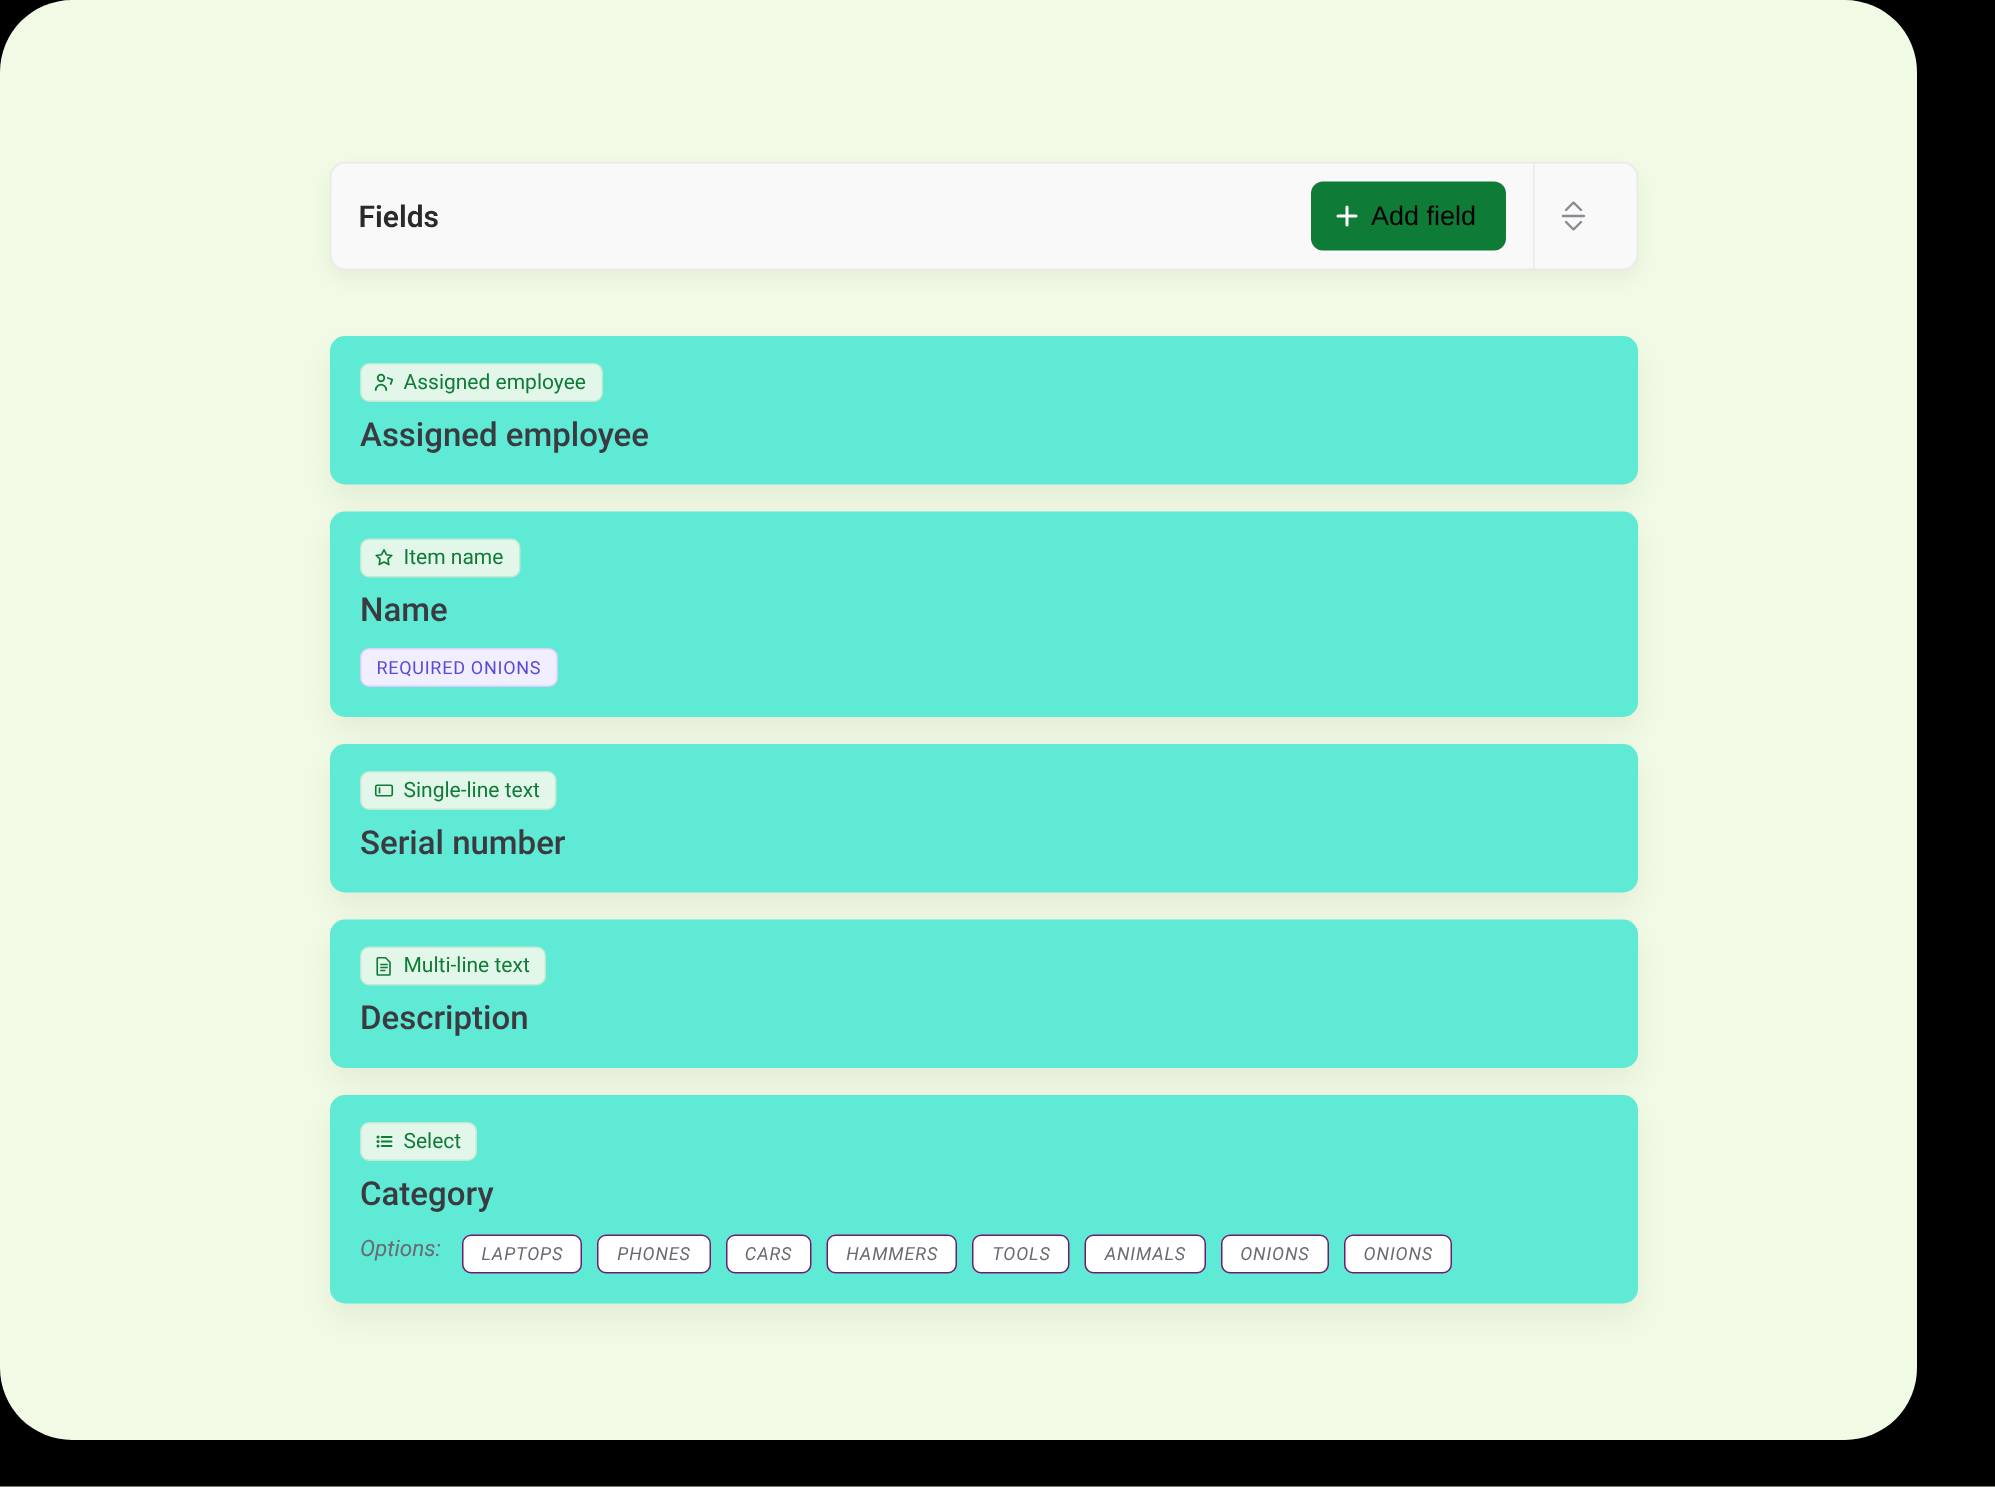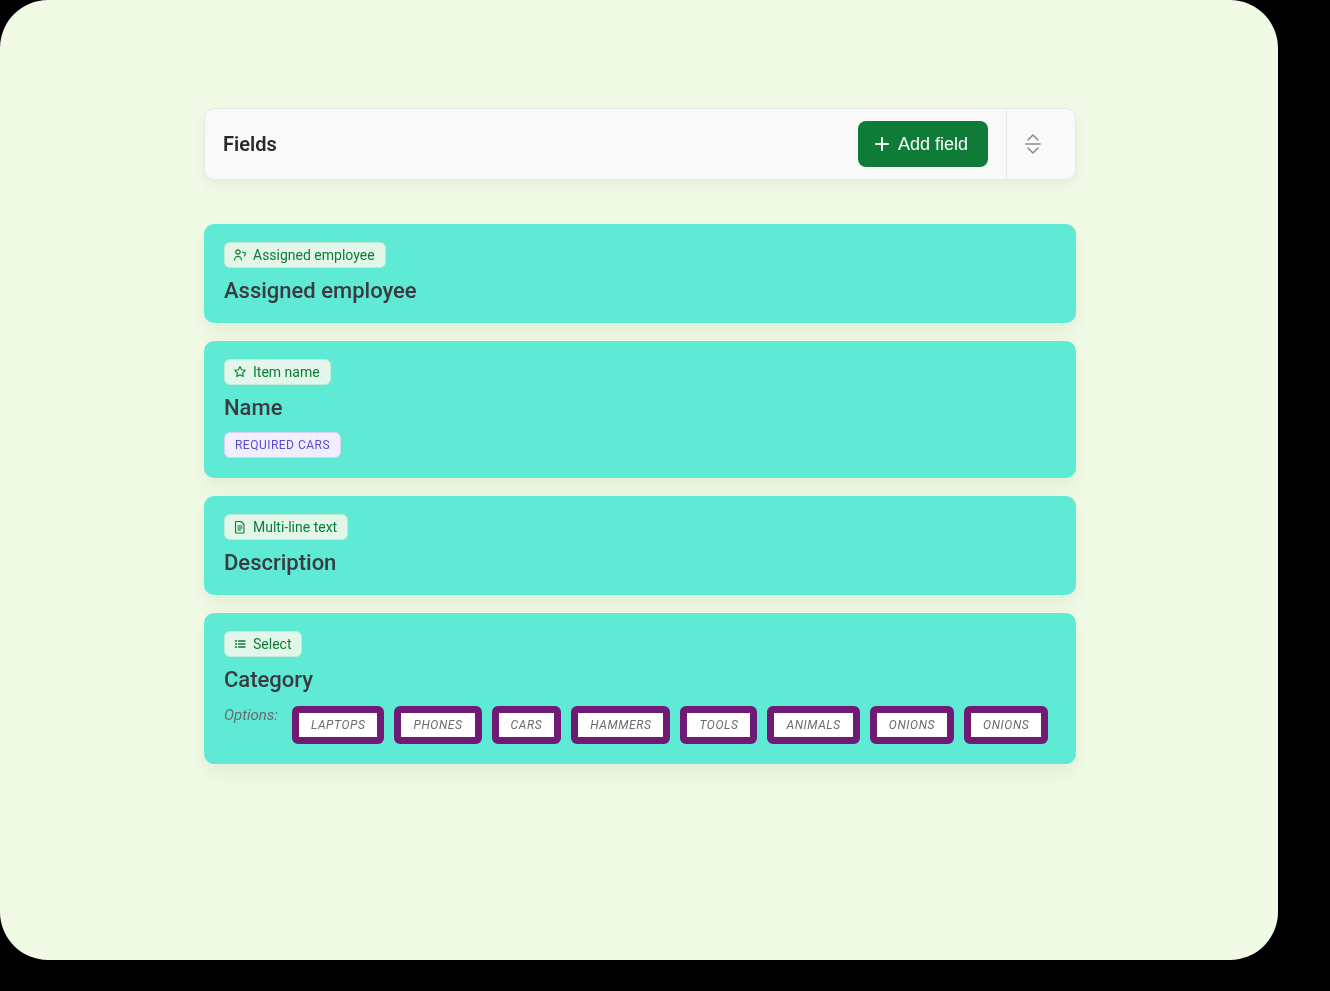--- a/index.html
+++ b/index.html
@@ -15,21 +15,21 @@
     .canvas {
       width: 1278px;
       height: 960px;
       background: #f0fae4;
       border-radius: 48px;
       margin: 0;
       position: relative;
     }
     .content {
       position: absolute;
-      left: 204px;
+      left: 220px;
       top: 108px;
       width: 872px;
     }
     .header-bar {
       background: #f9f9f9;
       border: 1px solid #e9e9ea;
       border-radius: 10px;
       height: 72px;
       display: flex;
       align-items: center;
@@ -38,21 +38,21 @@
       margin-bottom: 44px;
     }
     .header-title {
       font-size: 20px;
       font-weight: 600;
       color: #2a2a2d;
       flex: 1;
     }
     .add-btn {
       background: #0e7c36;
-      color: #ffffff;
+      color: #000000;
       border: none;
       border-radius: 8px;
       height: 46px;
       padding: 0 20px 0 16px;
       font-size: 18px;
       font-weight: 500;
       display: inline-flex;
       align-items: center;
       gap: 8px;
       cursor: pointer;
@@ -118,21 +118,21 @@
       gap: 10px;
       margin-top: 14px;
       font-style: italic;
     }
     .options-label {
       font-size: 15px;
       color: #6a6a72;
       margin-right: 4px;
     }
     .opt-chip {
-      border: 7px solid #701a75;
+      border: 1px solid #701a75;
       border-radius: 6px;
       padding: 5px 12px;
       font-size: 12px;
       letter-spacing: 0.05em;
       color: #6a6a72;
       background: #fff;
     }
   </style>
 </head>
 <body>
@@ -169,21 +169,30 @@
             </span>
             <span>Assigned employee</span>
           </div><div class="field-name">Assigned employee</div></div>
         <div class="card"><div class="type-pill">
             <span>
               <svg width="14" height="14" viewBox="0 0 14 14">
                 <path d="M7 1.5l1.6 3.3 3.6.5-2.6 2.5.6 3.6L7 9.7 3.8 11.4l.6-3.6L1.8 5.3l3.6-.5L7 1.5z" fill="none" stroke="#0e7c36" stroke-width="1.1" stroke-linejoin="round"></path>
               </svg>
             </span>
             <span>Item name</span>
-          </div><div class="field-name">Name</div><div class="req-pill">REQUIRED CARS</div></div>
+          </div><div class="field-name">Name</div><div class="req-pill">REQUIRED ONIONS</div></div>
+        <div class="card"><div class="type-pill">
+            <span>
+              <svg width="14" height="14" viewBox="0 0 14 14">
+                <rect x="1.5" y="3.5" width="11" height="7" rx="1" fill="none" stroke="#0e7c36" stroke-width="1.1"></rect>
+                <line x1="4" y1="5" x2="4" y2="9" stroke="#0e7c36" stroke-width="1.1"></line>
+              </svg>
+            </span>
+            <span>Single-line text</span>
+          </div><div class="field-name">Serial number</div></div>
         <div class="card"><div class="type-pill">
             <span>
               <svg width="14" height="14" viewBox="0 0 14 14">
                 <path d="M3 1.5h5l3 3v8a.5.5 0 0 1-.5.5H3a.5.5 0 0 1-.5-.5V2a.5.5 0 0 1 .5-.5z" fill="none" stroke="#0e7c36" stroke-width="1.1" stroke-linejoin="round"></path>
                 <line x1="4.5" y1="6" x2="9.5" y2="6" stroke="#0e7c36" stroke-width="1.1"></line>
                 <line x1="4.5" y1="8" x2="9.5" y2="8" stroke="#0e7c36" stroke-width="1.1"></line>
                 <line x1="4.5" y1="10" x2="8" y2="10" stroke="#0e7c36" stroke-width="1.1"></line>
               </svg>
             </span>
             <span>Multi-line text</span>

